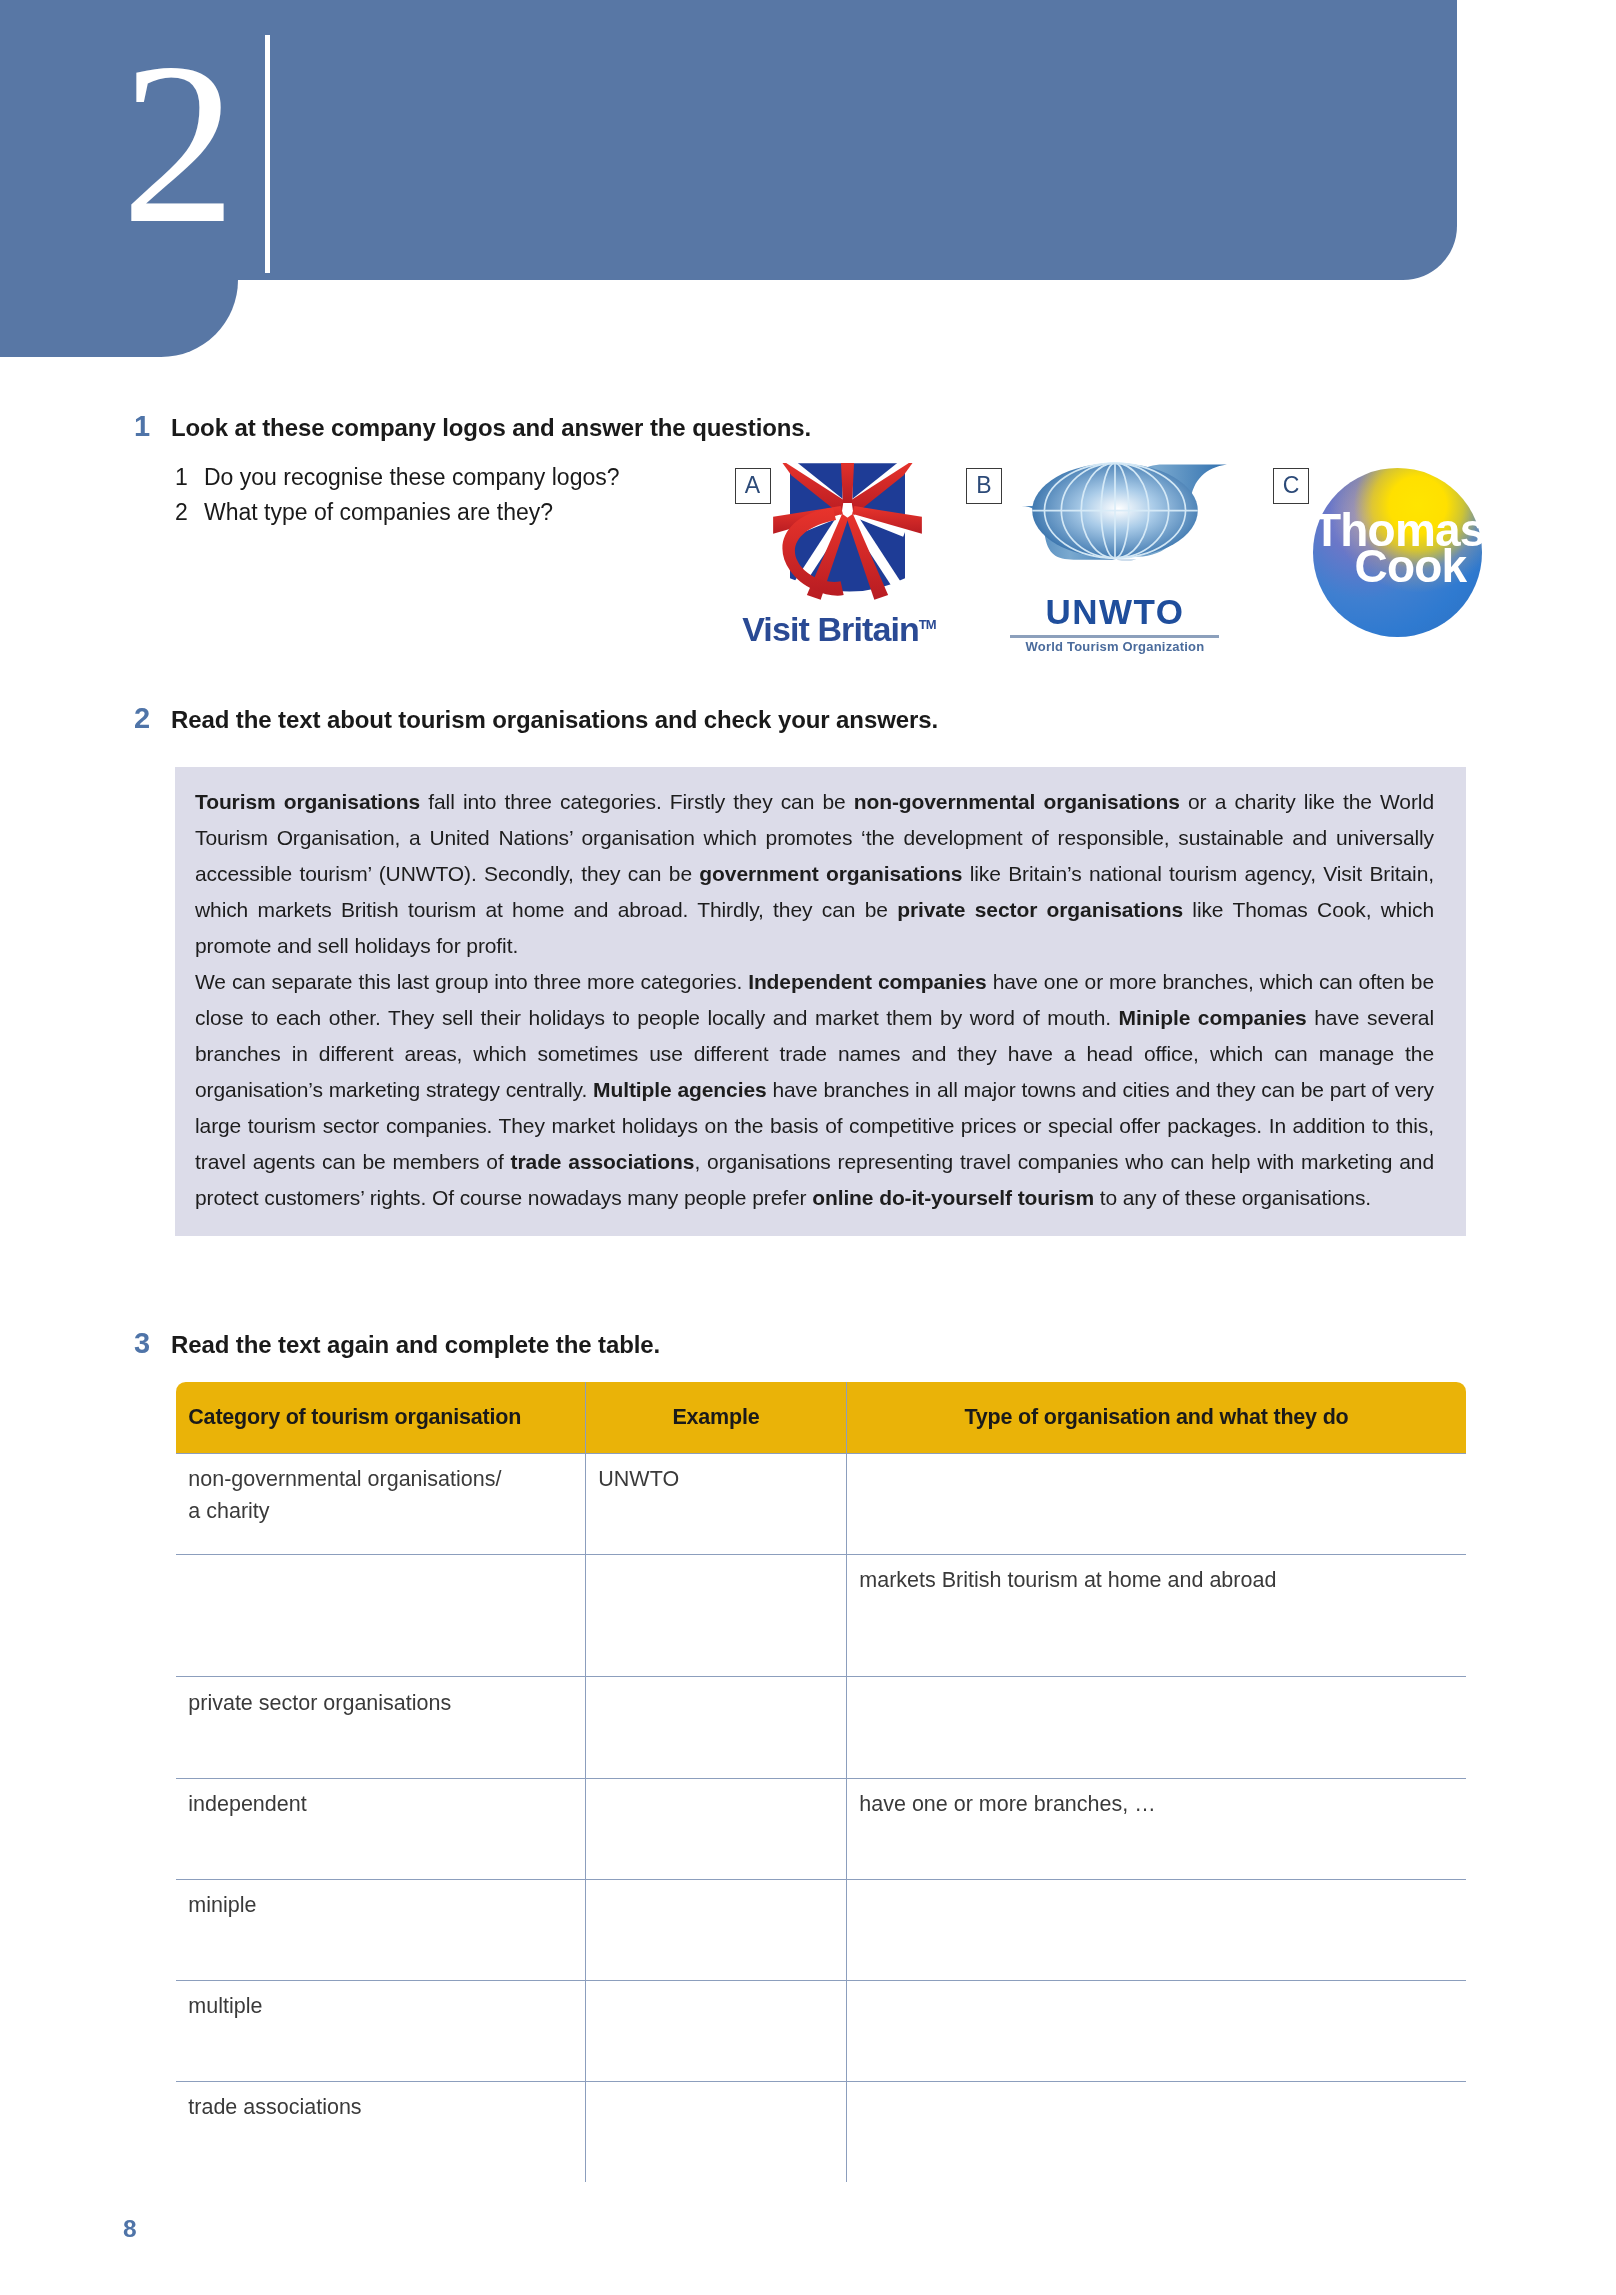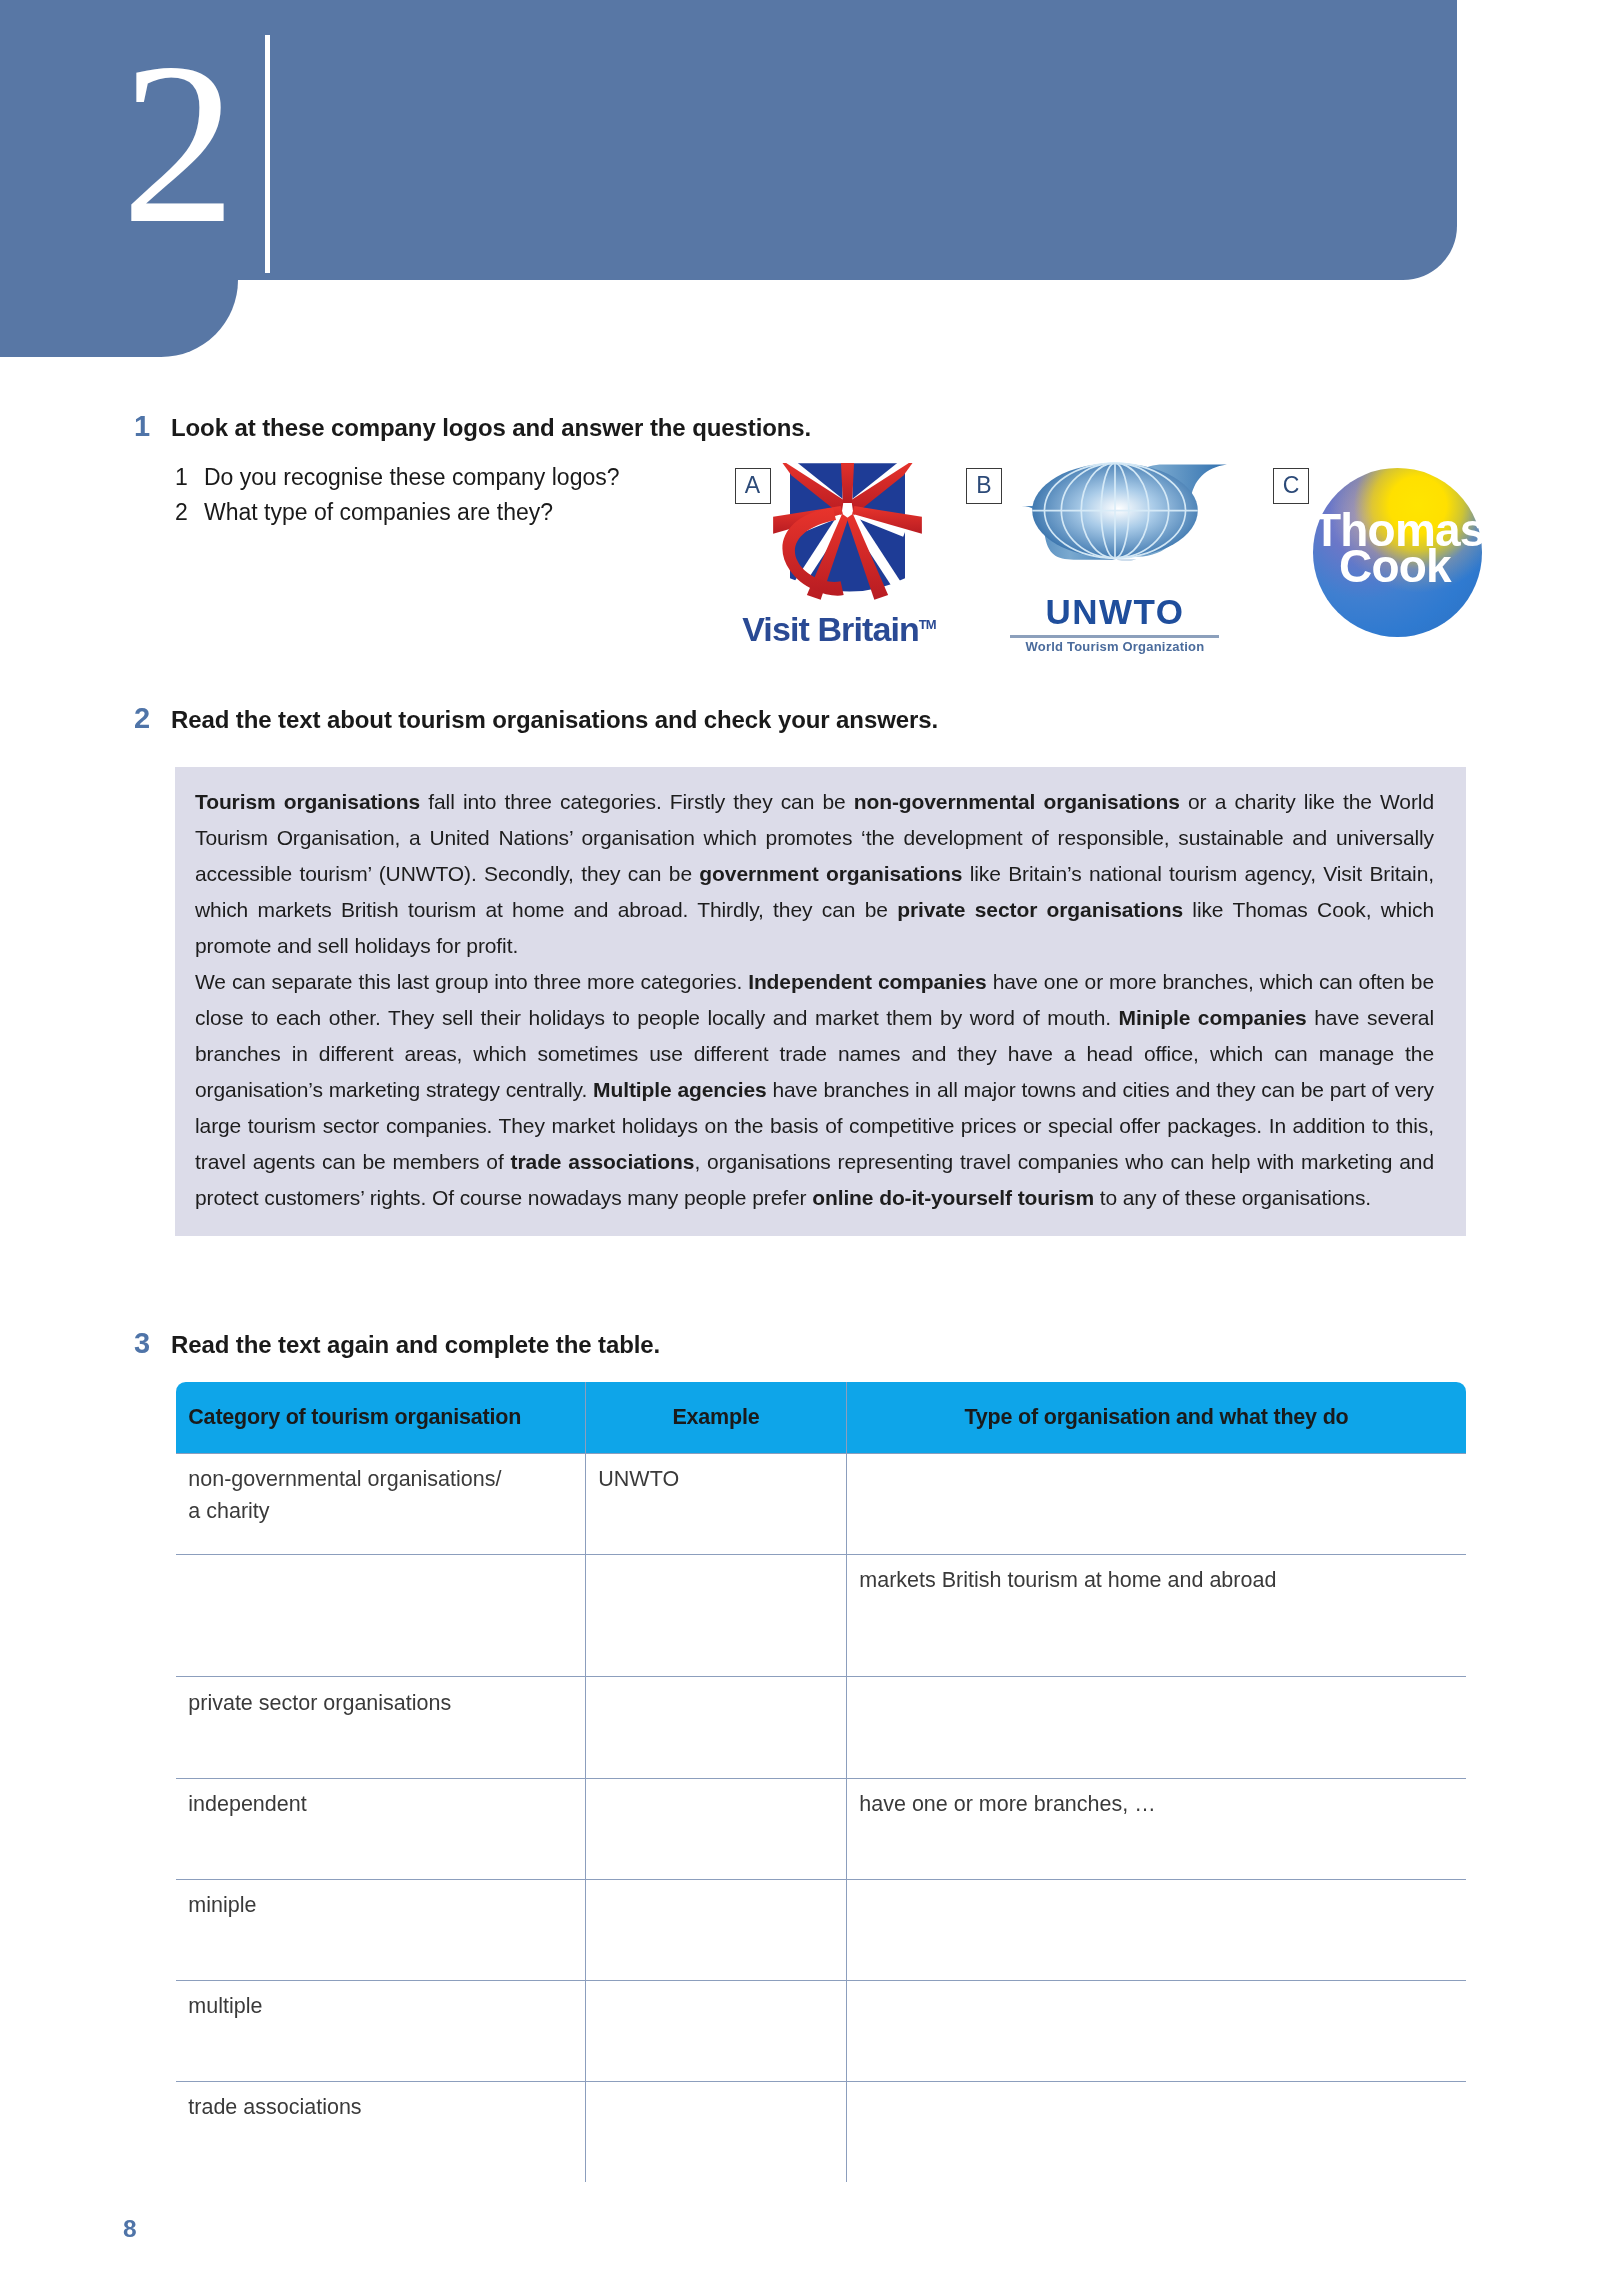--- a/index.html
+++ b/index.html
@@ -213,21 +213,21 @@
     top: 52px;
     width: 169px;
     color: #ffffff;
     font-size: 46px;
     font-weight: 700;
     line-height: 36px;
     letter-spacing: -0.8px;
     z-index: 3;
   }
   .tc-l1 { display: block; text-align: center; padding-right: 12.3px; }
-  .tc-l2 { display: block; padding-left: 26px; }
+  .tc-l2 { display: block; text-align: center; padding-left: 26px; }
 
   
   #ex2-heading { left: 134px; top: 702px; }
   .reading-box {
     position: absolute;
     left: 175px;
     top: 767px;
     width: 1291px;
     background: #dcdce9;
     padding: 17px 32px 20px 20px;
@@ -255,21 +255,21 @@
     border-collapse: collapse;
     table-layout: fixed;
     border: 1.5px solid #8c9ebd;
     border-radius: 10.7px;
     overflow: hidden;
   }
   .answer-table col.c1 { width: 410px; }
   .answer-table col.c2 { width: 261px; }
   .answer-table col.c3 { width: 620px; }
   .answer-table th {
-    background: #0ea5e9;
+    background: #eab308;
     border: 0.8px solid #8c9ebd;
     font-size: 21.5px;
     font-weight: 700;
     color: #1a1a1a;
     height: 71px;
     padding: 0 12.3px;
     letter-spacing: -0.2px;
   }
   .answer-table th.c1h { text-align: left; }
   .answer-table td {

